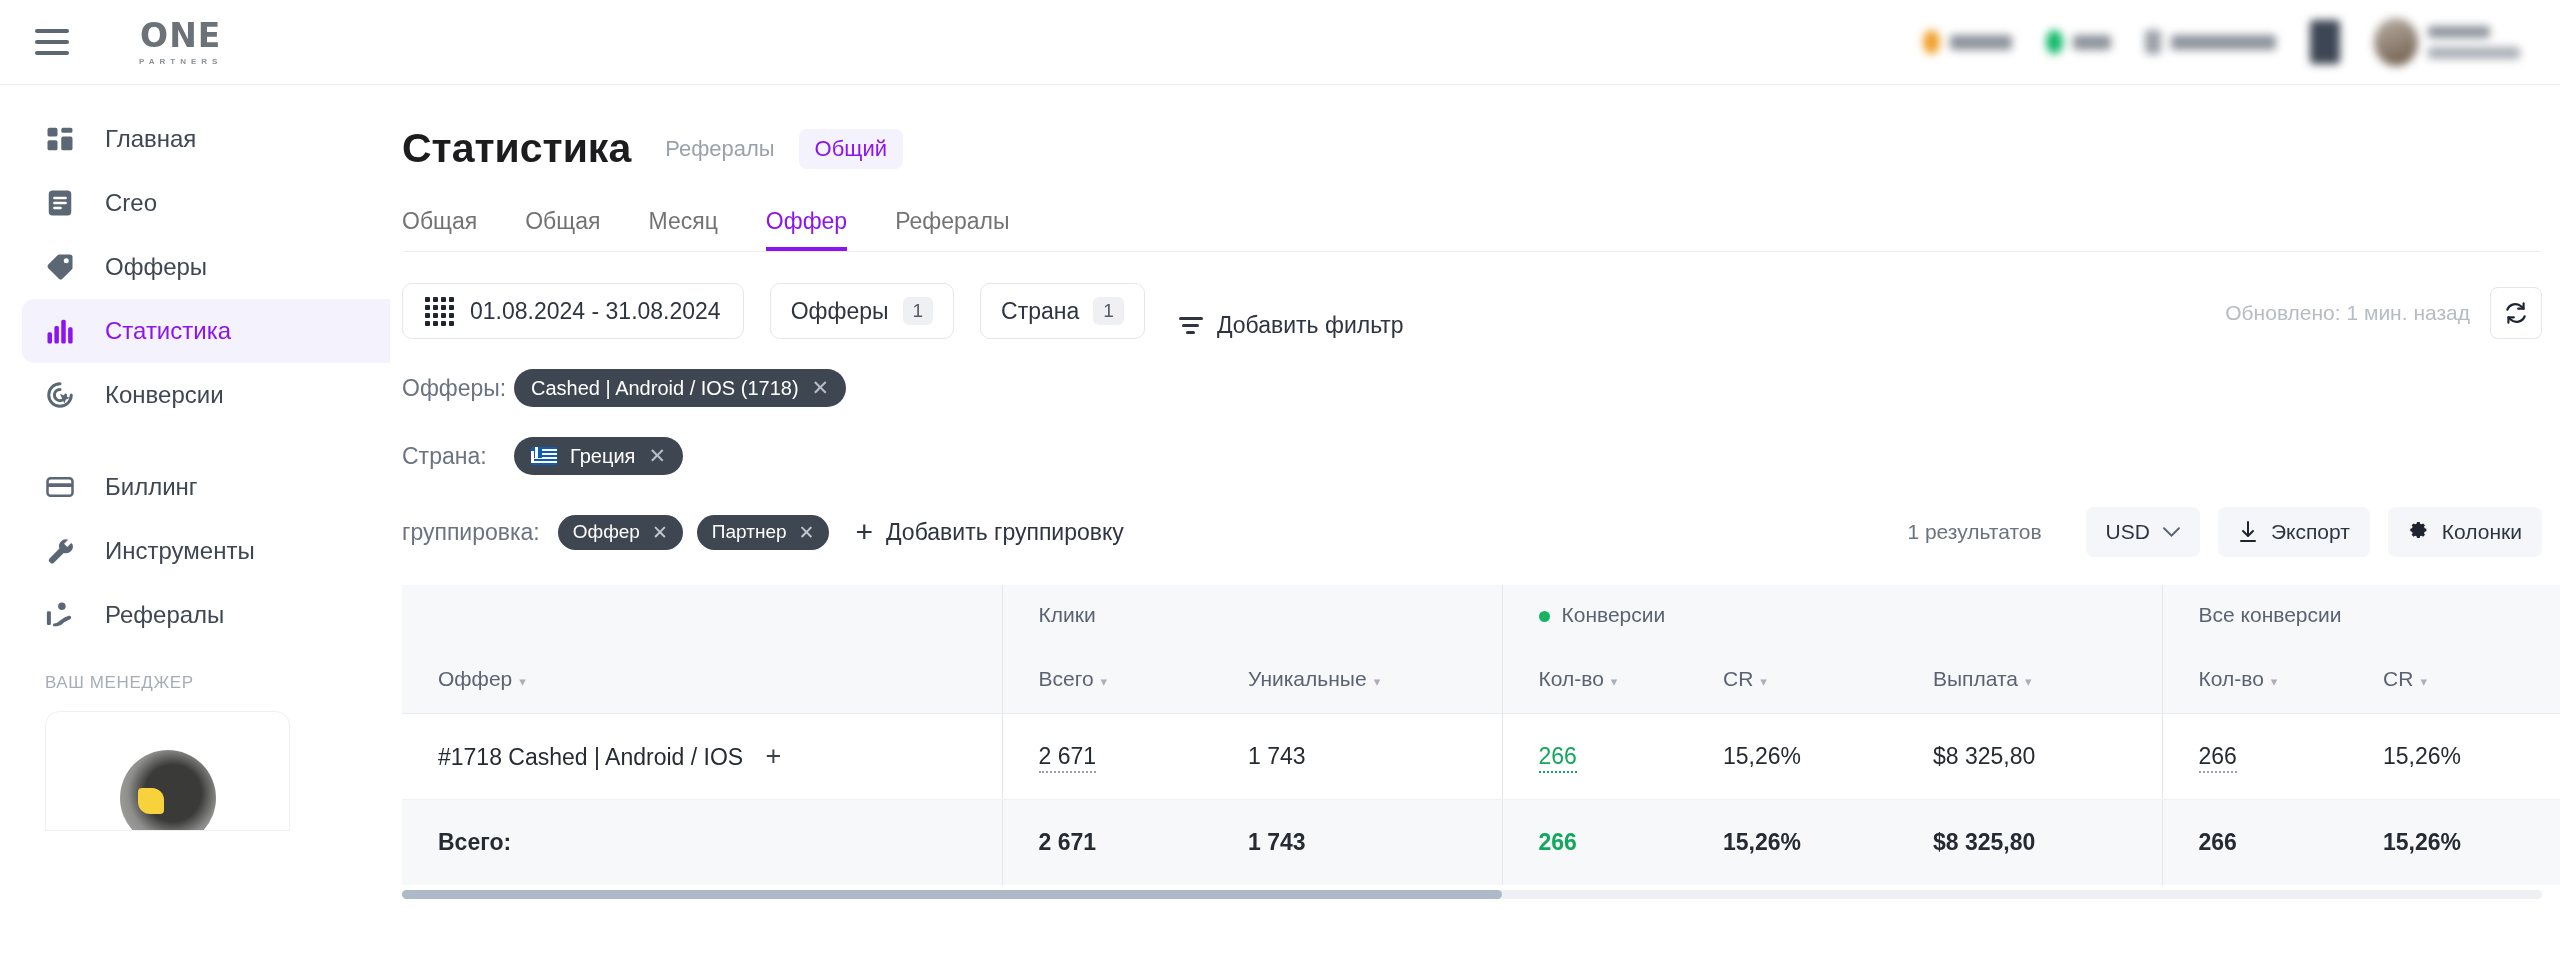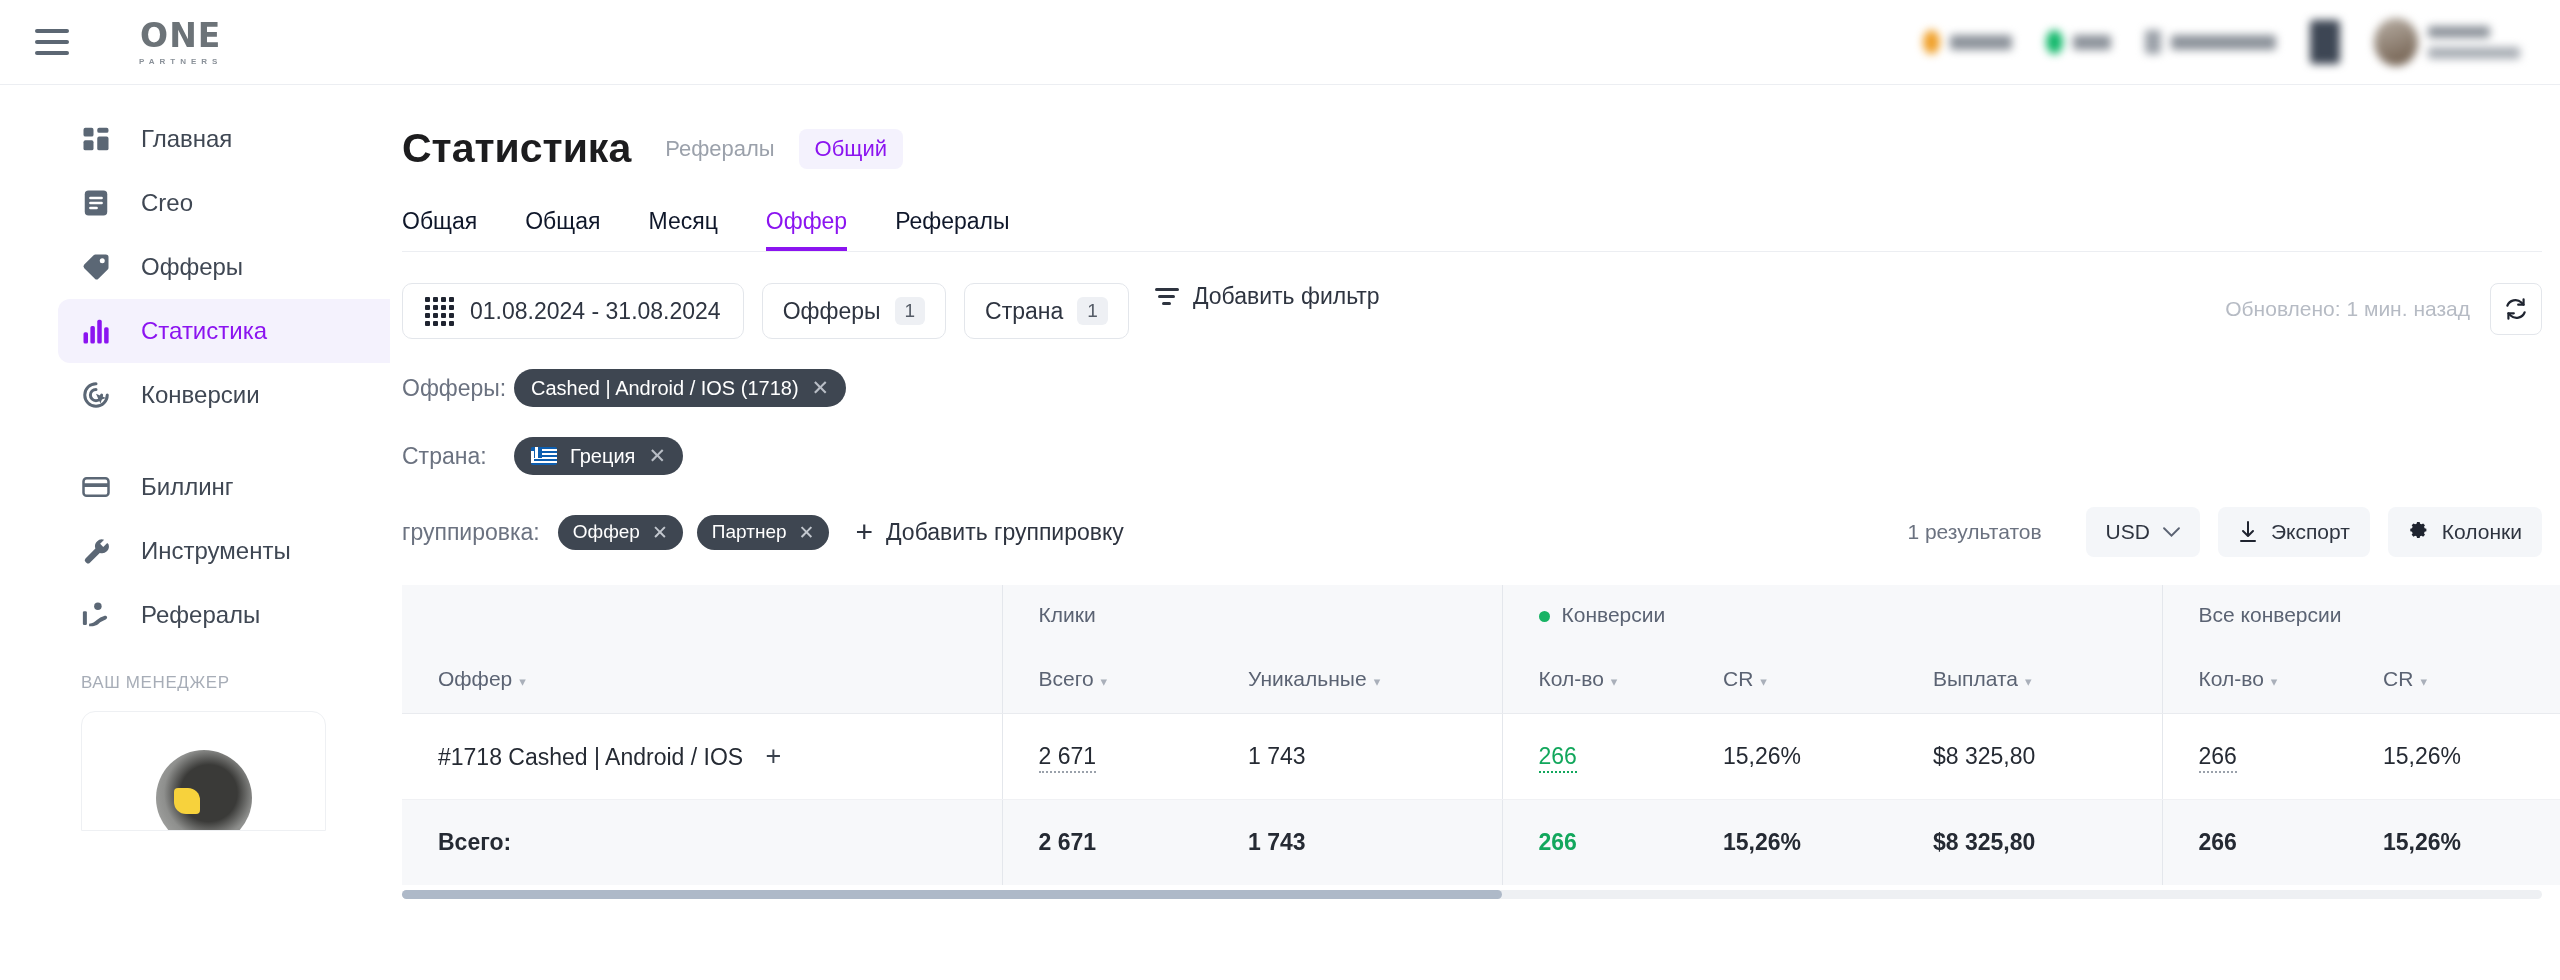--- a/index.html
+++ b/index.html
@@ -53,21 +53,20 @@
   .tr-avatar { width: 44px; height: 48px; border-radius: 50%; background: linear-gradient(160deg,#b9b0a6,#6d5a49); }
   .tr-names { display: flex; flex-direction: column; gap: 9px; }
   .tr-names .l1 { width: 62px; height: 12px; background: #8d939b; border-radius: 3px; }
   .tr-names .l2 { width: 92px; height: 12px; background: #a9aeb5; border-radius: 3px; }
 
   
   .sidebar {
     position: absolute; top: 85px; left: 0; width: 442px; height: 895px;
     background: #fff; border-right: 7px solid #0c4a6e;
     padding-top: 22px;
-    padding-left: 36px;
   }
   .nav-item {
     display: flex; align-items: center; height: 64px;
     margin: 0 22px; padding-left: 23px; border-radius: 12px;
     color: #3f4753; font-size: 24px; cursor: pointer;
   }
   .nav-item .ico { width: 34px; height: 30px; margin-right: 26px; display: flex; align-items: center; }
   .nav-item.active { background: #f4f2fd; color: #8b14f0; }
   .nav-gap { height: 28px; }
   .nav-section-title {
@@ -94,26 +93,26 @@
 
   .page-head { display: flex; align-items: center; padding: 40px 0 0 12px; }
   .page-title { font-size: 41px; font-weight: bold; color: #1c1c1e; }
   .head-sub { margin-left: 34px; font-size: 22px; color: #9ba1ab; }
   .head-chip {
     margin-left: 24px; font-size: 22px; color: #8b14f0;
     background: #f4f2fd; border-radius: 8px; padding: 7px 16px;
   }
 
   .tabs { display: flex; align-items: flex-end; gap: 48px; margin: 36px 0 0 12px; }
-  .tab { font-size: 23px; color: #0f172a; padding-bottom: 16px; cursor: pointer; }
+  .tab { font-size: 23px; color: #737373; padding-bottom: 16px; cursor: pointer; }
   .tab.active { color: #8b14f0; box-shadow: inset 0 -4px 0 0 #8b14f0; }
 
   .divider { height: 1px; background: #eceef2; margin: 0 18px 0 12px; }
 
-  .filterbar { display: flex; align-items: flex-start; margin: 31px 0 0 12px; gap: 18px; }
+  .filterbar { display: flex; align-items: flex-end; margin: 31px 0 0 12px; gap: 26px; }
   .date-box {
     display: flex; align-items: center; gap: 16px;
     height: 56px; padding: 0 22px; border: 1px solid #e3e6eb; border-radius: 10px;
     font-size: 23px; color: #2e3440; background:#fff; cursor: pointer;
   }
   .cal-ico { display:grid; grid-template-columns: repeat(4,5px); grid-template-rows: repeat(4,5px); gap:3px; }
   .cal-ico i { display:block; width:5px; height:5px; background:#1f2430; border-radius:1px; }
   .cal-ico i:nth-child(1),.cal-ico i:nth-child(2),.cal-ico i:nth-child(3),.cal-ico i:nth-child(4){ background:#1f2430; }
   .filter-btn {
     display: flex; align-items: center; gap: 14px; height: 56px; padding: 0 20px;

